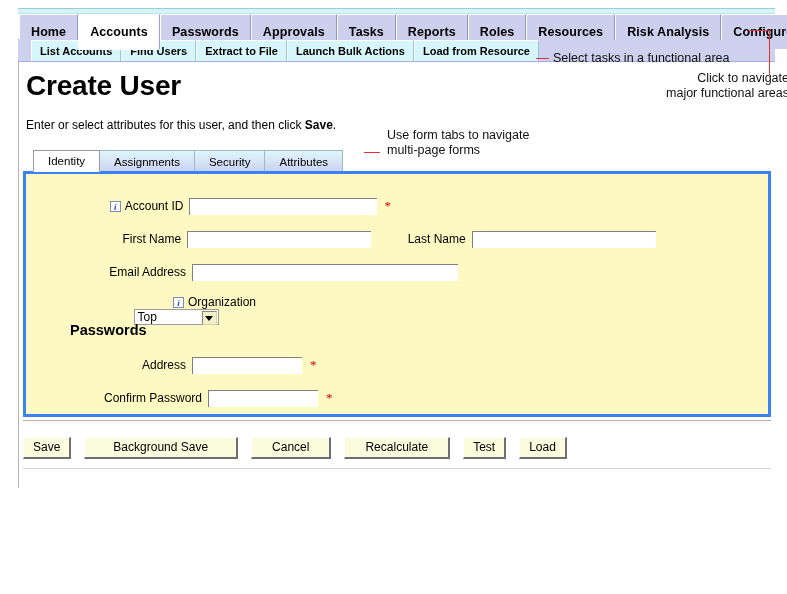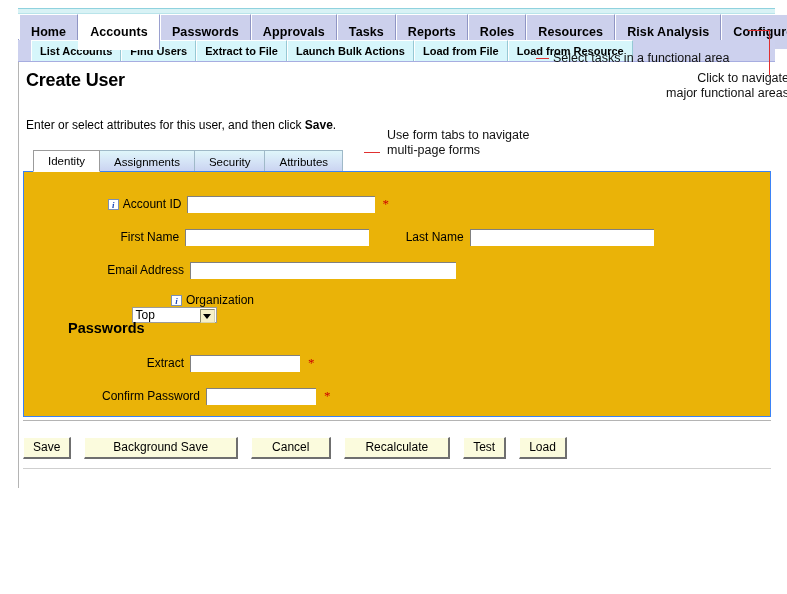--- a/index.html
+++ b/index.html
@@ -119,21 +119,21 @@
     left: 0; top: 54px;
     width: 757px; height: 426px;
     background: #ffffff;
     border-left: 1px solid #b4b4b4;
     box-sizing: border-box;
   }
 
   .page-title {
     position: absolute;
     left: 7px; top: 8px;
-    font-size: 18px;
+    font-size: 28px;
     font-weight: bold;
     color: #000;
     letter-spacing: -0.2px;
   }
 
   .instructions {
     position: absolute;
     left: 7px; top: 56px;
     font-size: 12px;
     color: #000;
@@ -169,22 +169,22 @@
     border-bottom: 1px solid #ffffff;
     z-index: 4;
     position: relative;
   }
 
   
   .formpanel {
     position: absolute;
     left: 4px; top: 109px;
     width: 748px; height: 246px;
-    border: 1px solid #3b82f6;
-    background: #eab308;
+    border: 3px solid #3b82f6;
+    background: #fef9c3;
     box-sizing: border-box;
   }
 
   .field-row {
     position: absolute;
     display: flex;
     align-items: center;
     height: 20px;
   }
   .field-label {
@@ -374,23 +374,20 @@
         <span>List Accounts</span>
       </div>
     <div class="subtab">
         <span>Find Users</span>
       </div>
     <div class="subtab">
         <span>Extract to File</span>
       </div>
     <div class="subtab">
         <span>Launch Bulk Actions</span>
-      </div>
-    <div class="subtab">
-        <span>Load from File</span>
       </div>
     <div class="subtab">
         <span>Load from Resource</span>
       </div>
     <div class="tail"></div>
   </div>
 
   <div class="page">
 
     <div class="page-title">Create User</div>
@@ -438,21 +435,21 @@
           <span class="sel-val">Top</span>
           <span class="sel-btn">
               <span class="arrow-dn"></span>
             </span>
         </div>
       </div>
 
       <div class="section-head" style="left:44px; top:148px;">Passwords</div>
 
       <div class="field-row" style="left:0px; top:181px; width:330px;">
-        <div class="field-label" style="width:160px;">Extract</div>
+        <div class="field-label" style="width:160px;">Address</div>
         <input class="txt" style="width: 110px; margin-left: 6px;" type="password" value="">
         <span class="req">*</span>
       </div>
 
       <div class="field-row" style="left:16px; top:214px; width:330px;">
         <div class="field-label" style="width:160px;">Confirm Password</div>
         <input class="txt" style="width: 110px; margin-left: 6px;" type="password" value="">
         <span class="req">*</span>
       </div>
 

